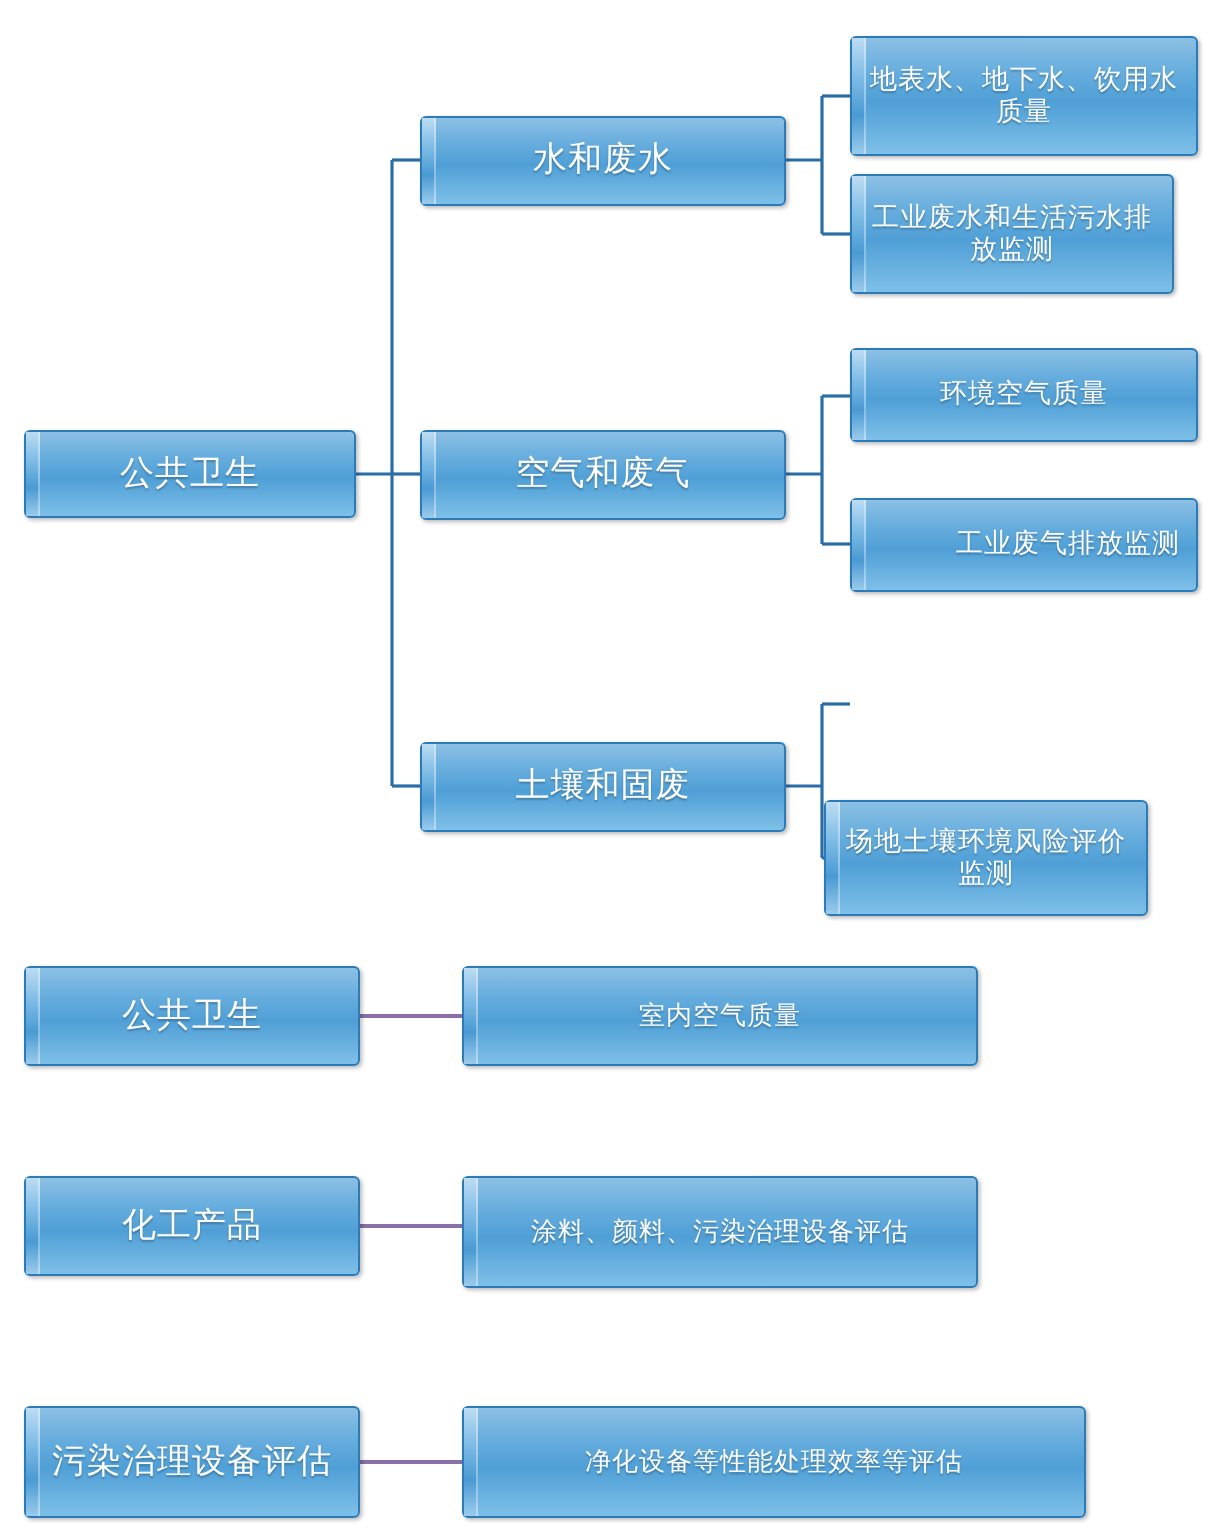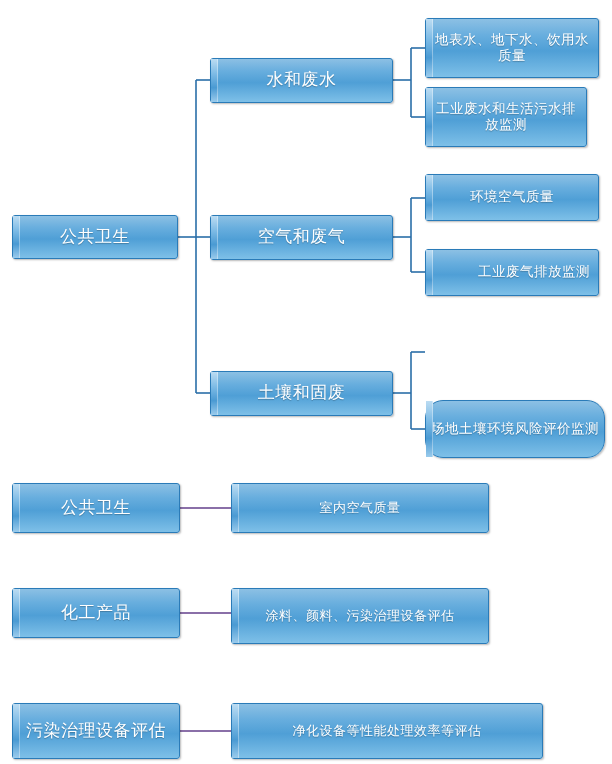--- a/index.html
+++ b/index.html
@@ -125,21 +125,21 @@
 
   <div class="node lvl3" style="left:425px; top:174px; width:174px; height:47px;">
     <span class="accent-bar"></span>
     <span class="txt">环境空气质量</span>
   </div>
   <div class="node lvl3" style="left:425px; top:249px; width:174px; height:47px;padding-left:48px;">
     <span class="accent-bar"></span>
     <span class="txt">工业废气排放监测</span>
   </div>
 
-  <div class="node lvl3" style="left:425px; top:400px; width:180px; height:58px;border-radius:18px;">
+  <div class="node lvl3" style="left:412px; top:400px; width:162px; height:58px;">
     <span class="accent-bar"></span>
     <span class="txt">场地土壤环境风险评价监测</span>
   </div>
 
   <div class="node bottom-left" style="left:12px; top:483px; width:168px; height:50px;">
     <span class="accent-bar"></span>
     <span class="txt">公共卫生</span>
   </div>
   <div class="node bottom-right" style="left:231px; top:483px; width:258px; height:50px;">
     <span class="accent-bar"></span>

